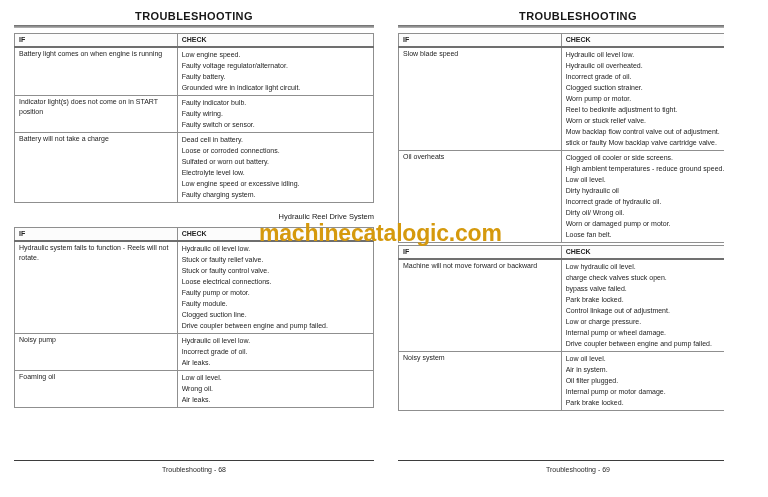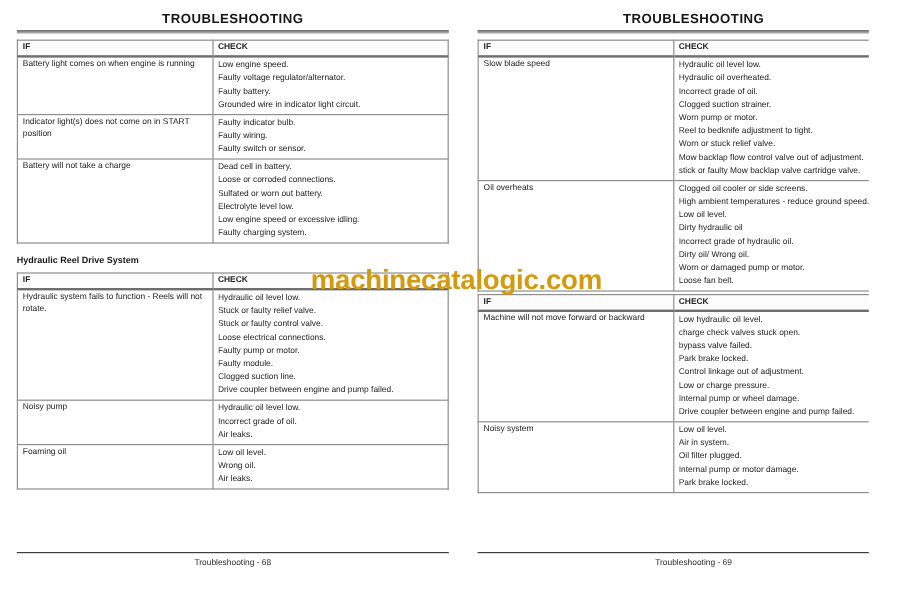--- a/index.html
+++ b/index.html
@@ -9,21 +9,21 @@
   }
   .page{position:absolute;top:8px;width:360px;height:481px;}
   .page-left{left:14px;}
   .page-right{left:398px;}
   .page-title{
     text-align:center;font-weight:bold;font-size:11px;letter-spacing:.4px;
     padding-top:2px;color:#161616;
   }
   .title-rule{height:3px;background:linear-gradient(#686868,#b9b9b9);margin-top:3px;}
   .sections{margin-top:5px;}
-  .section-heading{font-weight:bold;font-size:7.5px;margin:9px 0 6px 0;color:#161616;}
+  .section-heading{font-weight:normal;font-size:7.5px;margin:9px 0 6px 0;color:#161616;text-align:right;}
   table.ts-table{width:100%;border-collapse:collapse;table-layout:fixed;margin-bottom:2px;}
   .ts-table th,.ts-table td{
     border:1px solid #8f8f8f;vertical-align:top;text-align:left;
     padding:1px 4px 2px 4px;font-size:7px;font-weight:normal;color:#232323;
   }
   .ts-table th{
     font-weight:bold;line-height:9px;border-bottom:2px solid #6e6e6e;background:#fcfcfc;
   }
   .if-text{line-height:10px;}
   .check-line{line-height:11px;white-space:nowrap;overflow:hidden;}

